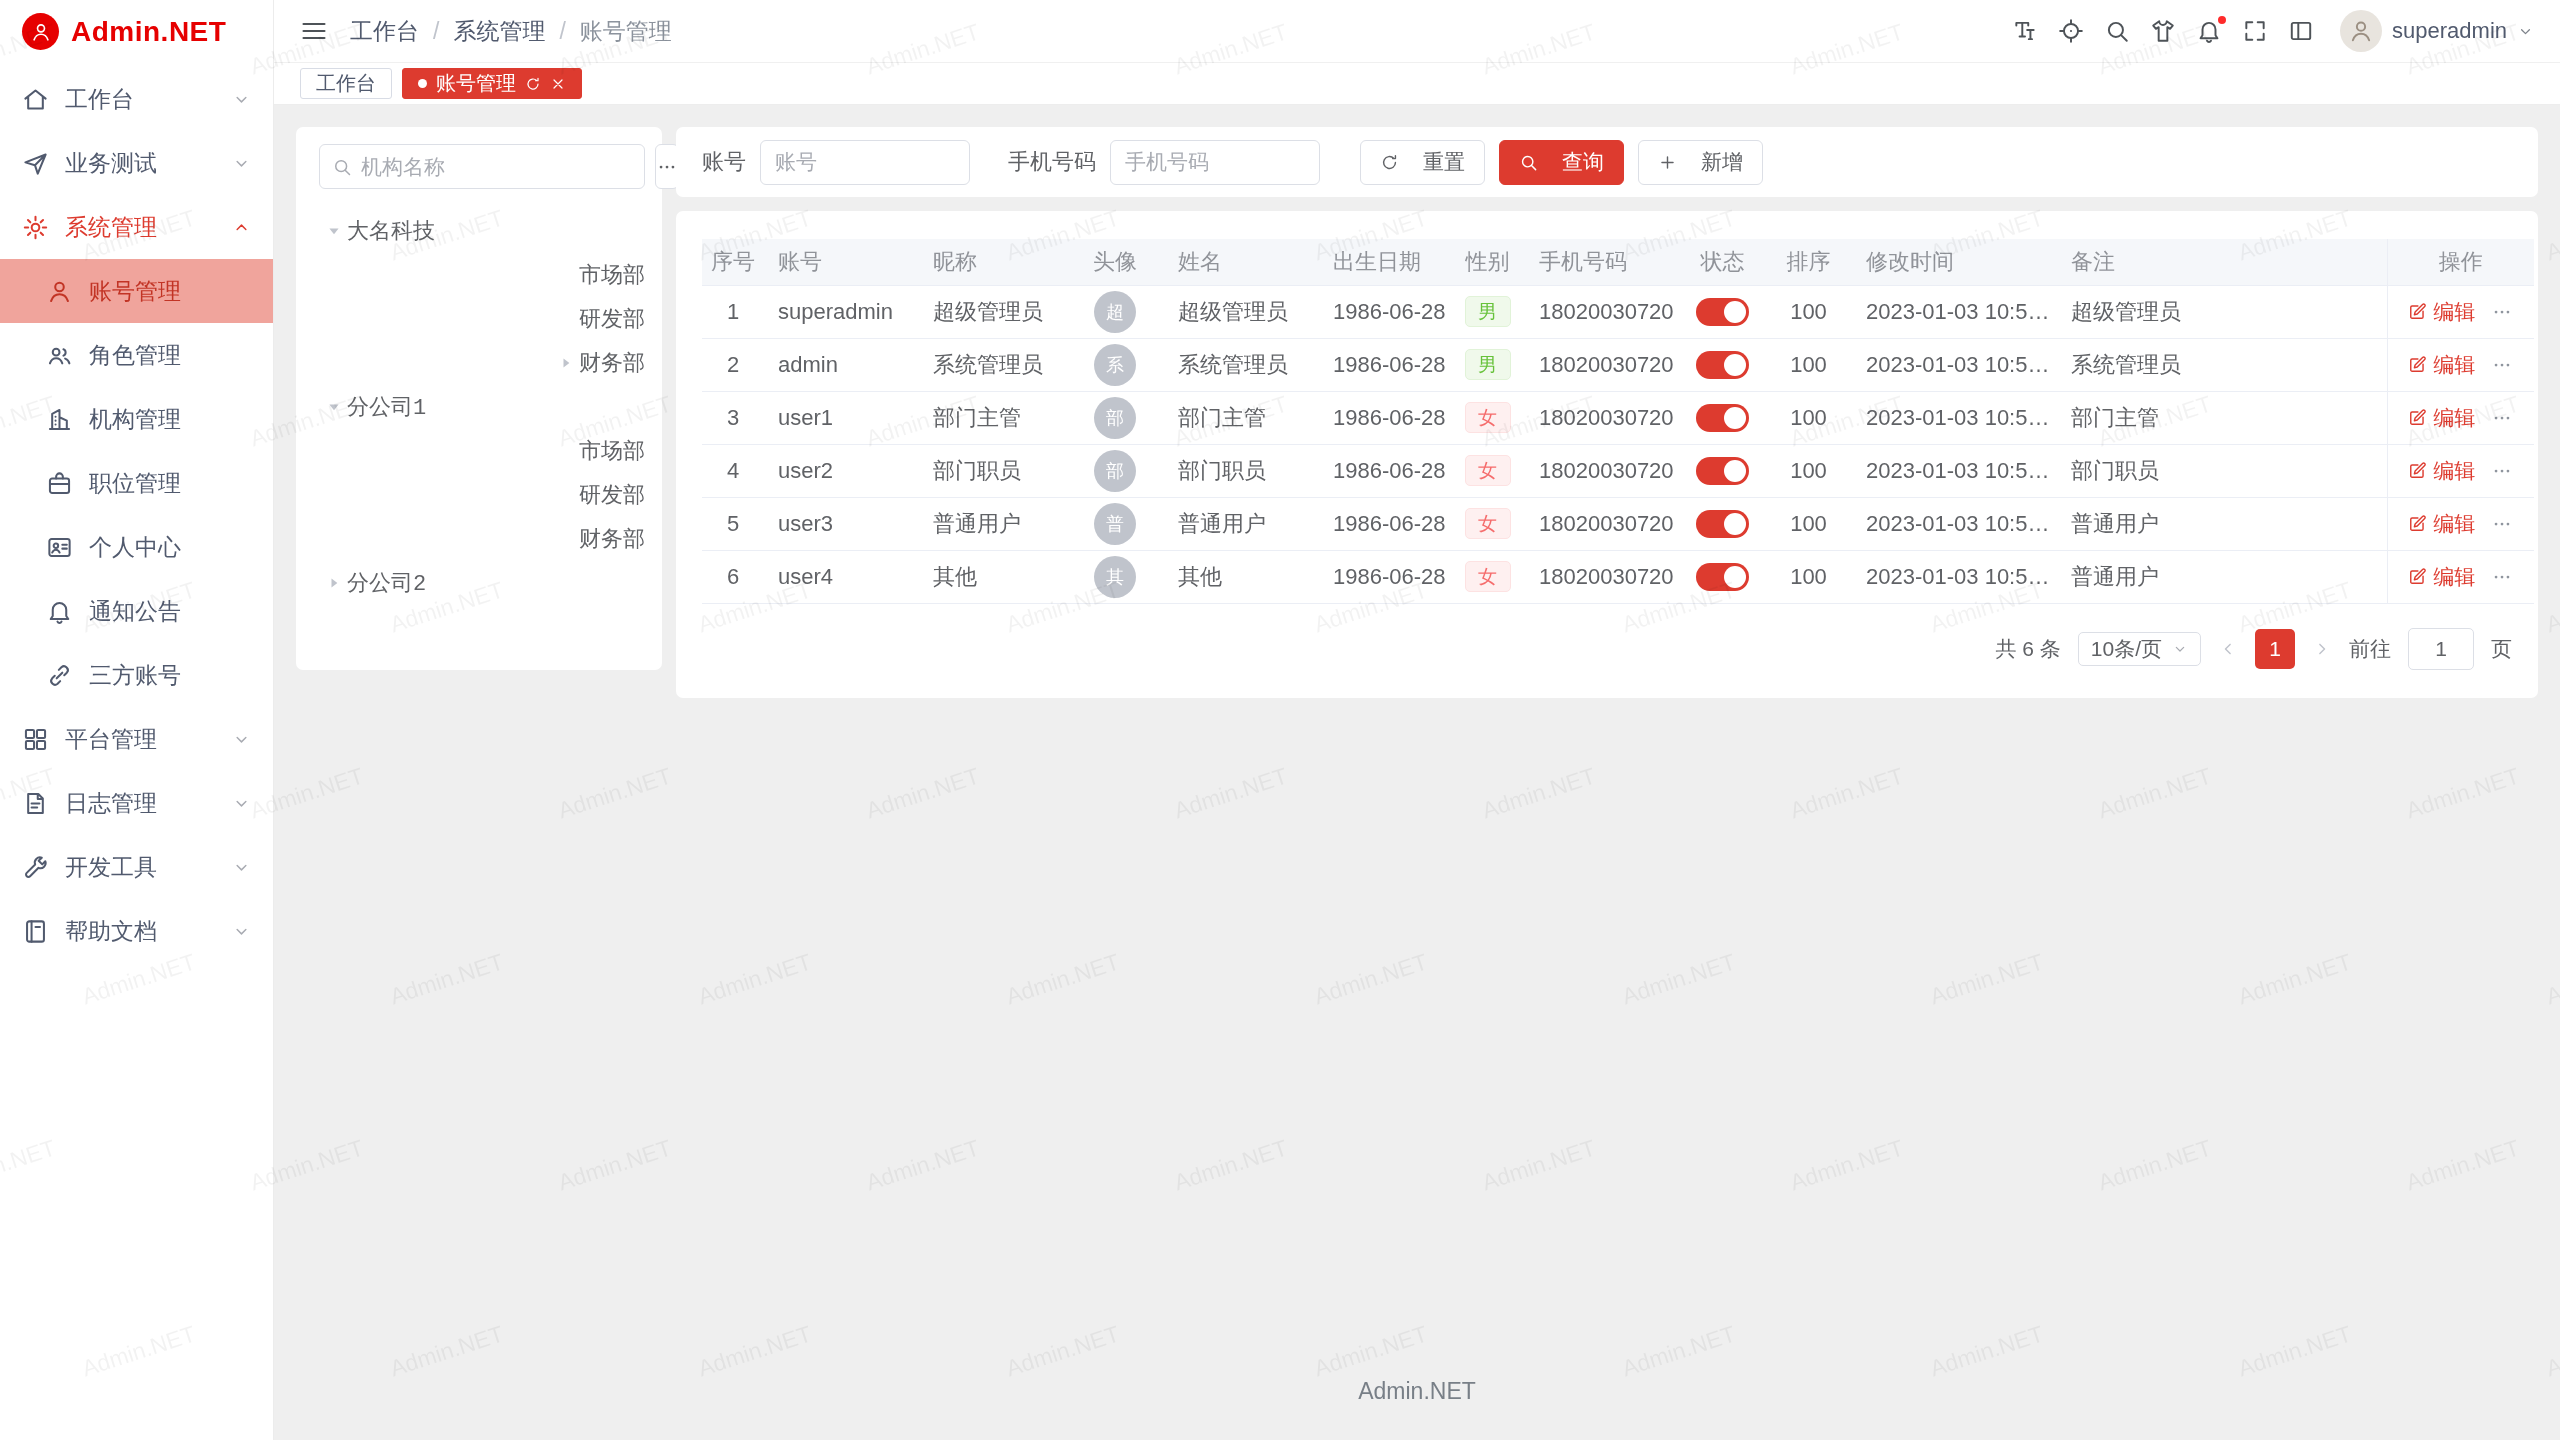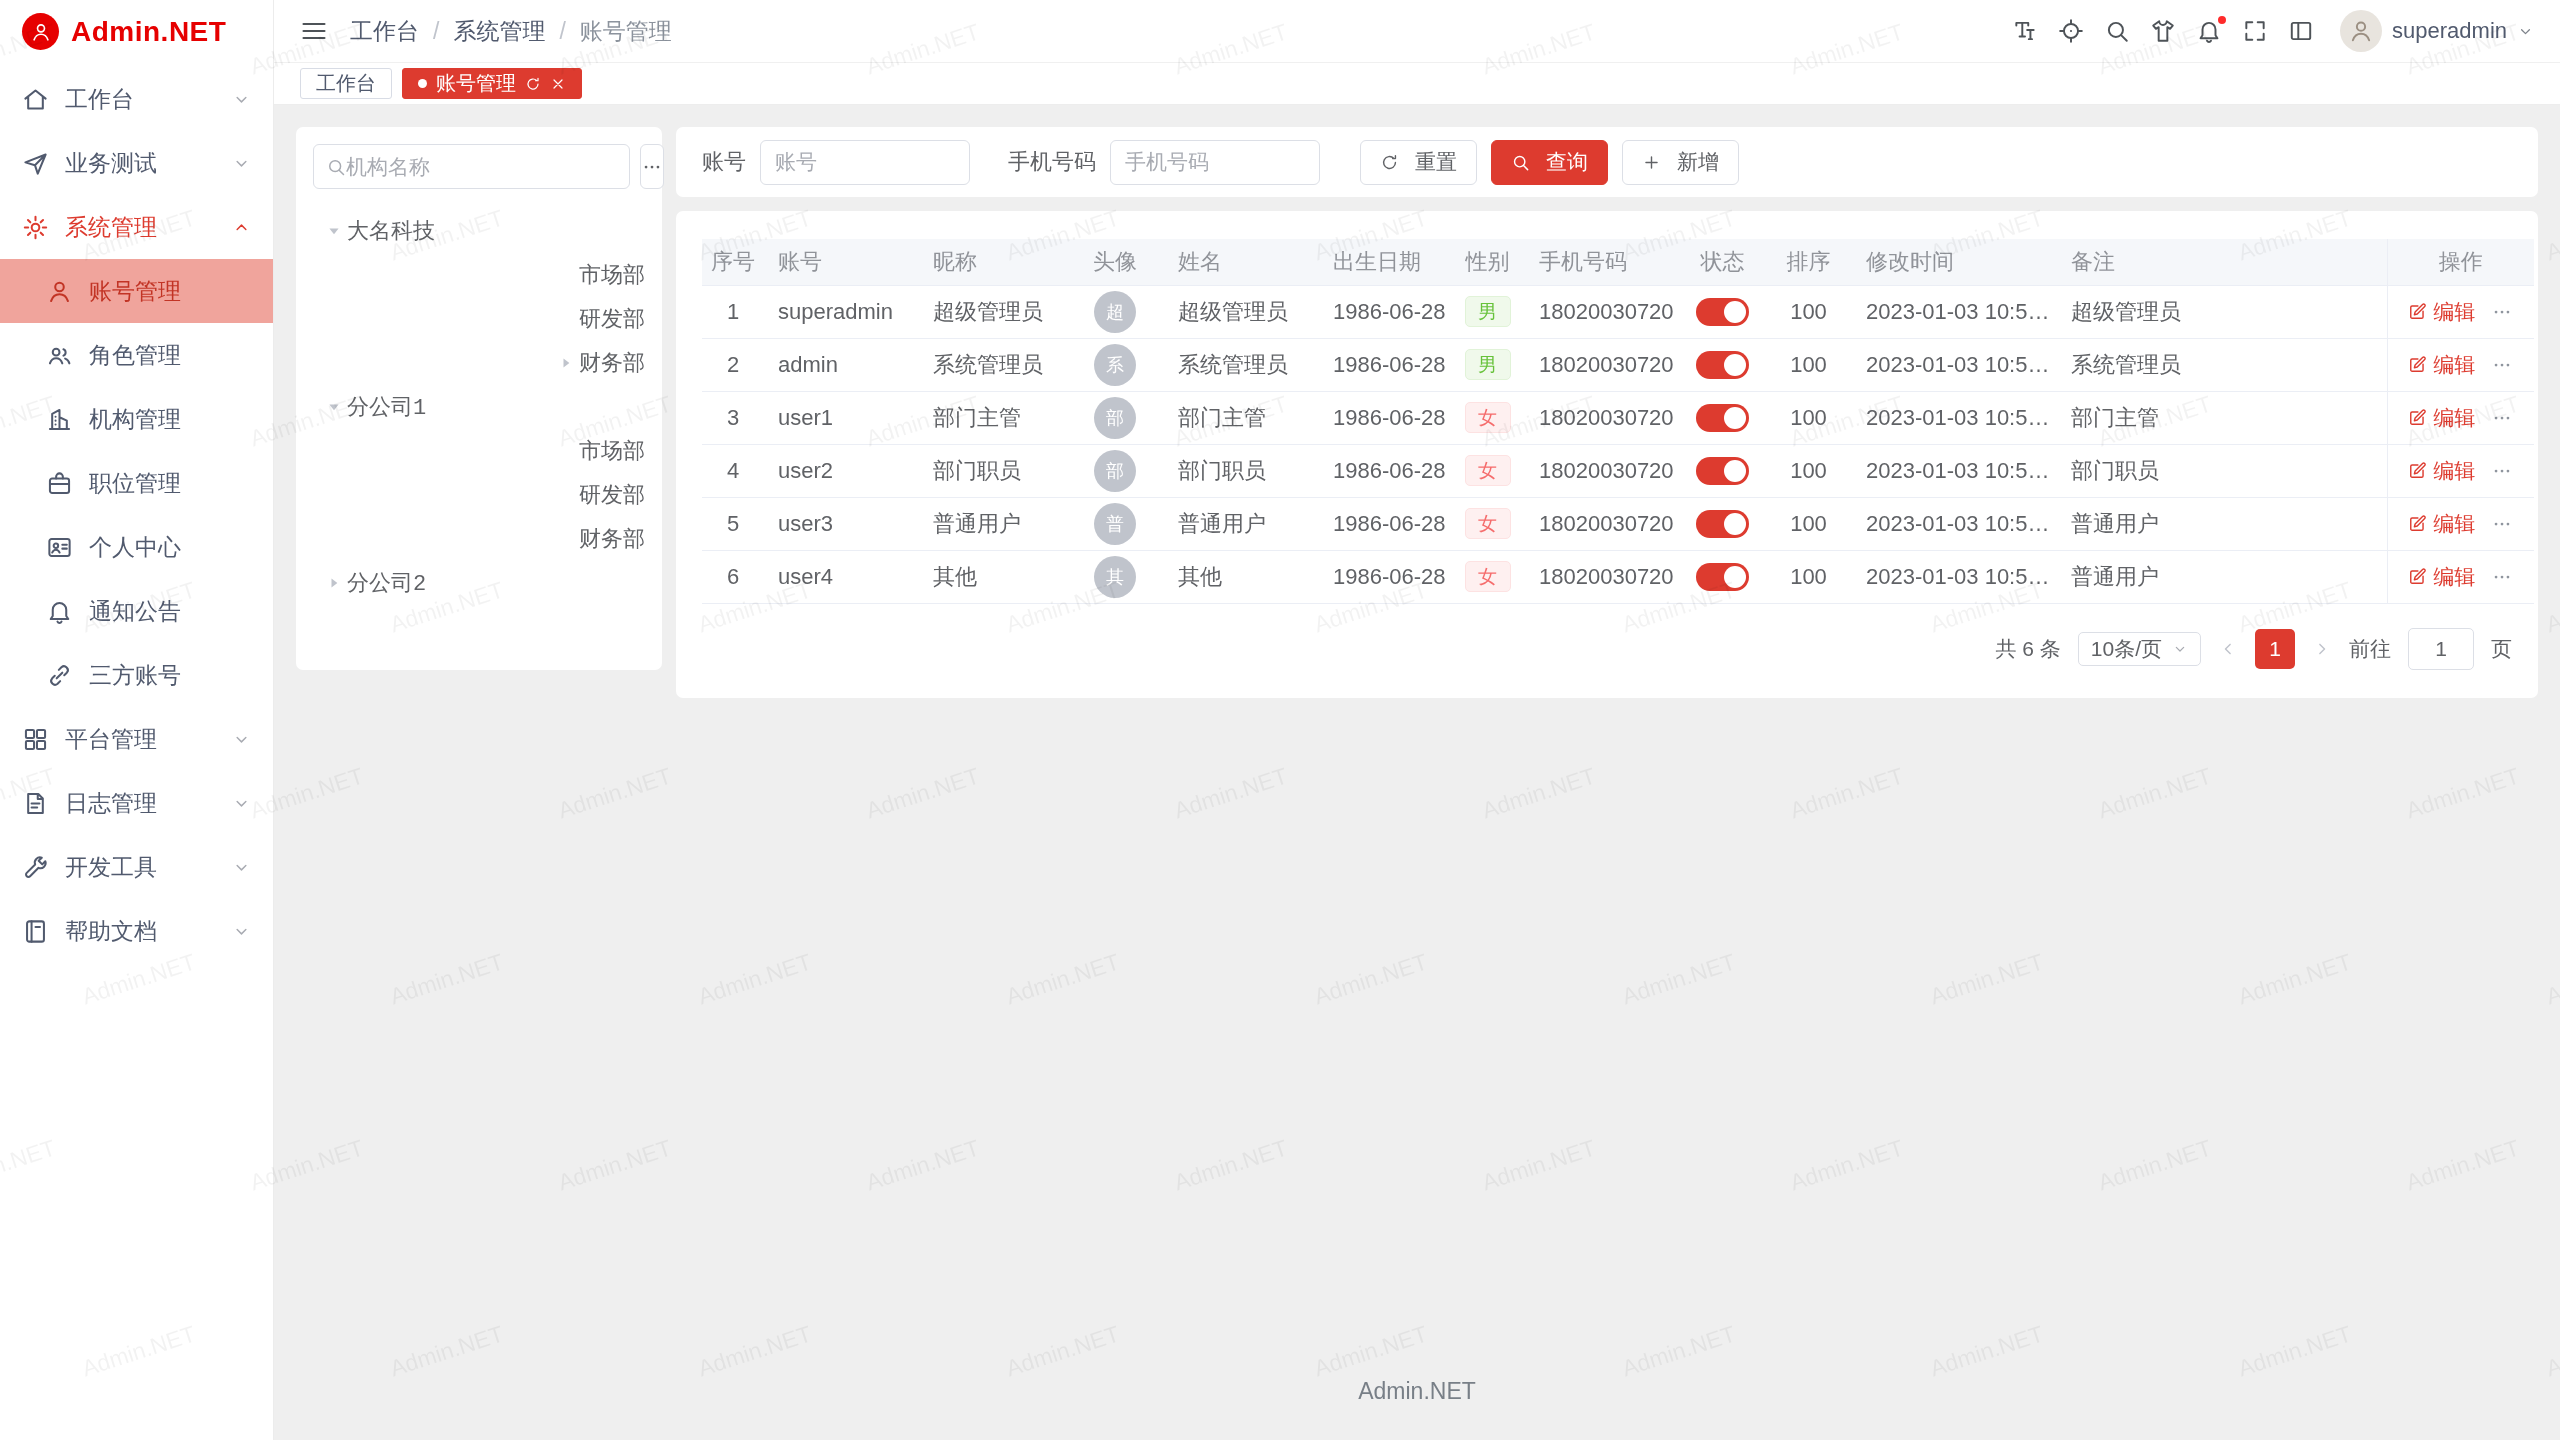--- a/index.html
+++ b/index.html
@@ -56,42 +56,42 @@
   .tab.active { background: var(--accent); border-color: var(--accent); color: #fff; }
   .tab .dot { width: 9px; height: 9px; border-radius: 50%; background: #fff; }
   .tab .t-ic { width: 16px; height: 16px; }
 
   
   .content { flex: 0 0 auto; display: flex; gap: 14px; padding: 22px 22px 0 22px; align-items: flex-start; }
   .card { background: #fff; border-radius: 7px; }
 
   .org-card { width: 366px; min-width: 366px; height: 543px; padding: 17px; display: flex; flex-direction: column; }
   .org-search-row { display: flex; gap: 10px; }
-  .org-search { flex: 1; height: 45px; border: 1px solid #dcdfe6; border-radius: 6px; display: flex; align-items: center; padding: 0 12px; color: #a8abb2; background: #fff; }
+  .org-search { flex: 1; height: 45px; border: 1px solid #dcdfe6; border-radius: 6px; display: flex; align-items: center; gap: 9px; padding: 0 12px; color: #a8abb2; background: #fff; margin-left: 6px; }
   .org-search .ic { width: 20px; height: 20px; }
   .org-search input { border: none; outline: none; flex: 1; font-size: 21px; color: #606266; min-width: 0; background: transparent; }
   .org-search input::placeholder { color: #a8abb2; }
   .more-btn { width: 45px; height: 45px; border: 1px solid #dcdfe6; background: #fff; border-radius: 6px; display: flex; align-items: center; justify-content: center; color: #606266; cursor: pointer; }
   .more-btn .ic { width: 22px; height: 22px; }
   .tree { margin-top: 20px; overflow: hidden; font-family: Liberation Mono, monospace; }
   .tree-node { height: 44px; display: flex; align-items: center; font-size: 22px; color: #606266; cursor: pointer; }
   .tree-node .caret { width: 26px; height: 26px; display: flex; align-items: center; justify-content: center; color: #c0c4cc; flex-shrink: 0; }
   .caret .ci { width: 20px; height: 20px; }
   .tree-node.lvl0 { padding-left: 8px; }
   .tree-node.lvl1 { padding-left: 32px; justify-content: flex-end; }
 
   .right-col { flex: 1; display: flex; flex-direction: column; gap: 14px; min-width: 0; }
   .filter-card { height: 70px; display: flex; align-items: center; padding: 0 26px; gap: 14px; }
   .f-label { font-size: 22px; color: #606266; white-space: nowrap; }
   .f-input { width: 210px; height: 45px; border: 1px solid #dcdfe6; border-radius: 6px; padding: 0 14px; font-size: 21px; color: #606266; outline: none; }
   .f-input::placeholder { color: #a8abb2; }
   .gap-phone { margin-left: 24px; }
   .gap-reset { margin-left: 26px; }
   .gap-add { }
-  .btn { height: 45px; display: inline-flex; align-items: center; gap: 16px; padding: 0 19px; border-radius: 6px; font-size: 21px; cursor: pointer; border: 1px solid #dcdfe6; background: #fff; color: #606266; white-space: nowrap; }
+  .btn { height: 45px; display: inline-flex; align-items: center; gap: 24px; padding: 0 19px; border-radius: 6px; font-size: 21px; cursor: pointer; border: 1px solid #dcdfe6; background: #fff; color: #606266; white-space: nowrap; }
   .btn .ic { width: 19px; height: 19px; }
   .btn.primary { background: var(--accent); border-color: var(--accent); color: #fff; }
 
   .table-card { padding: 28px 26px; display: flex; flex-direction: column; }
   table { width: 100%; border-collapse: collapse; table-layout: fixed; font-size: 22px; color: #606266; }
   th { background: #f5f7fa; color: #909399; font-weight: 500; height: 46px; text-align: left; padding: 0 0 0 14px; border-bottom: 1px solid #ebeef5; white-space: nowrap; }
   td { height: 53px; border-bottom: 1px solid #ebeef5; padding: 0 0 0 14px; white-space: nowrap; overflow: hidden; text-overflow: ellipsis; }
   th.c, td.c { text-align: center; padding-left: 0; }
   th.ops, td.ops { border-left: 1px solid #ebeef5; }
   .row-avatar { display: inline-flex; width: 42px; height: 42px; border-radius: 50%; background: #c0c4cc; color: #fff; font-size: 18px; align-items: center; justify-content: center; vertical-align: middle; }

